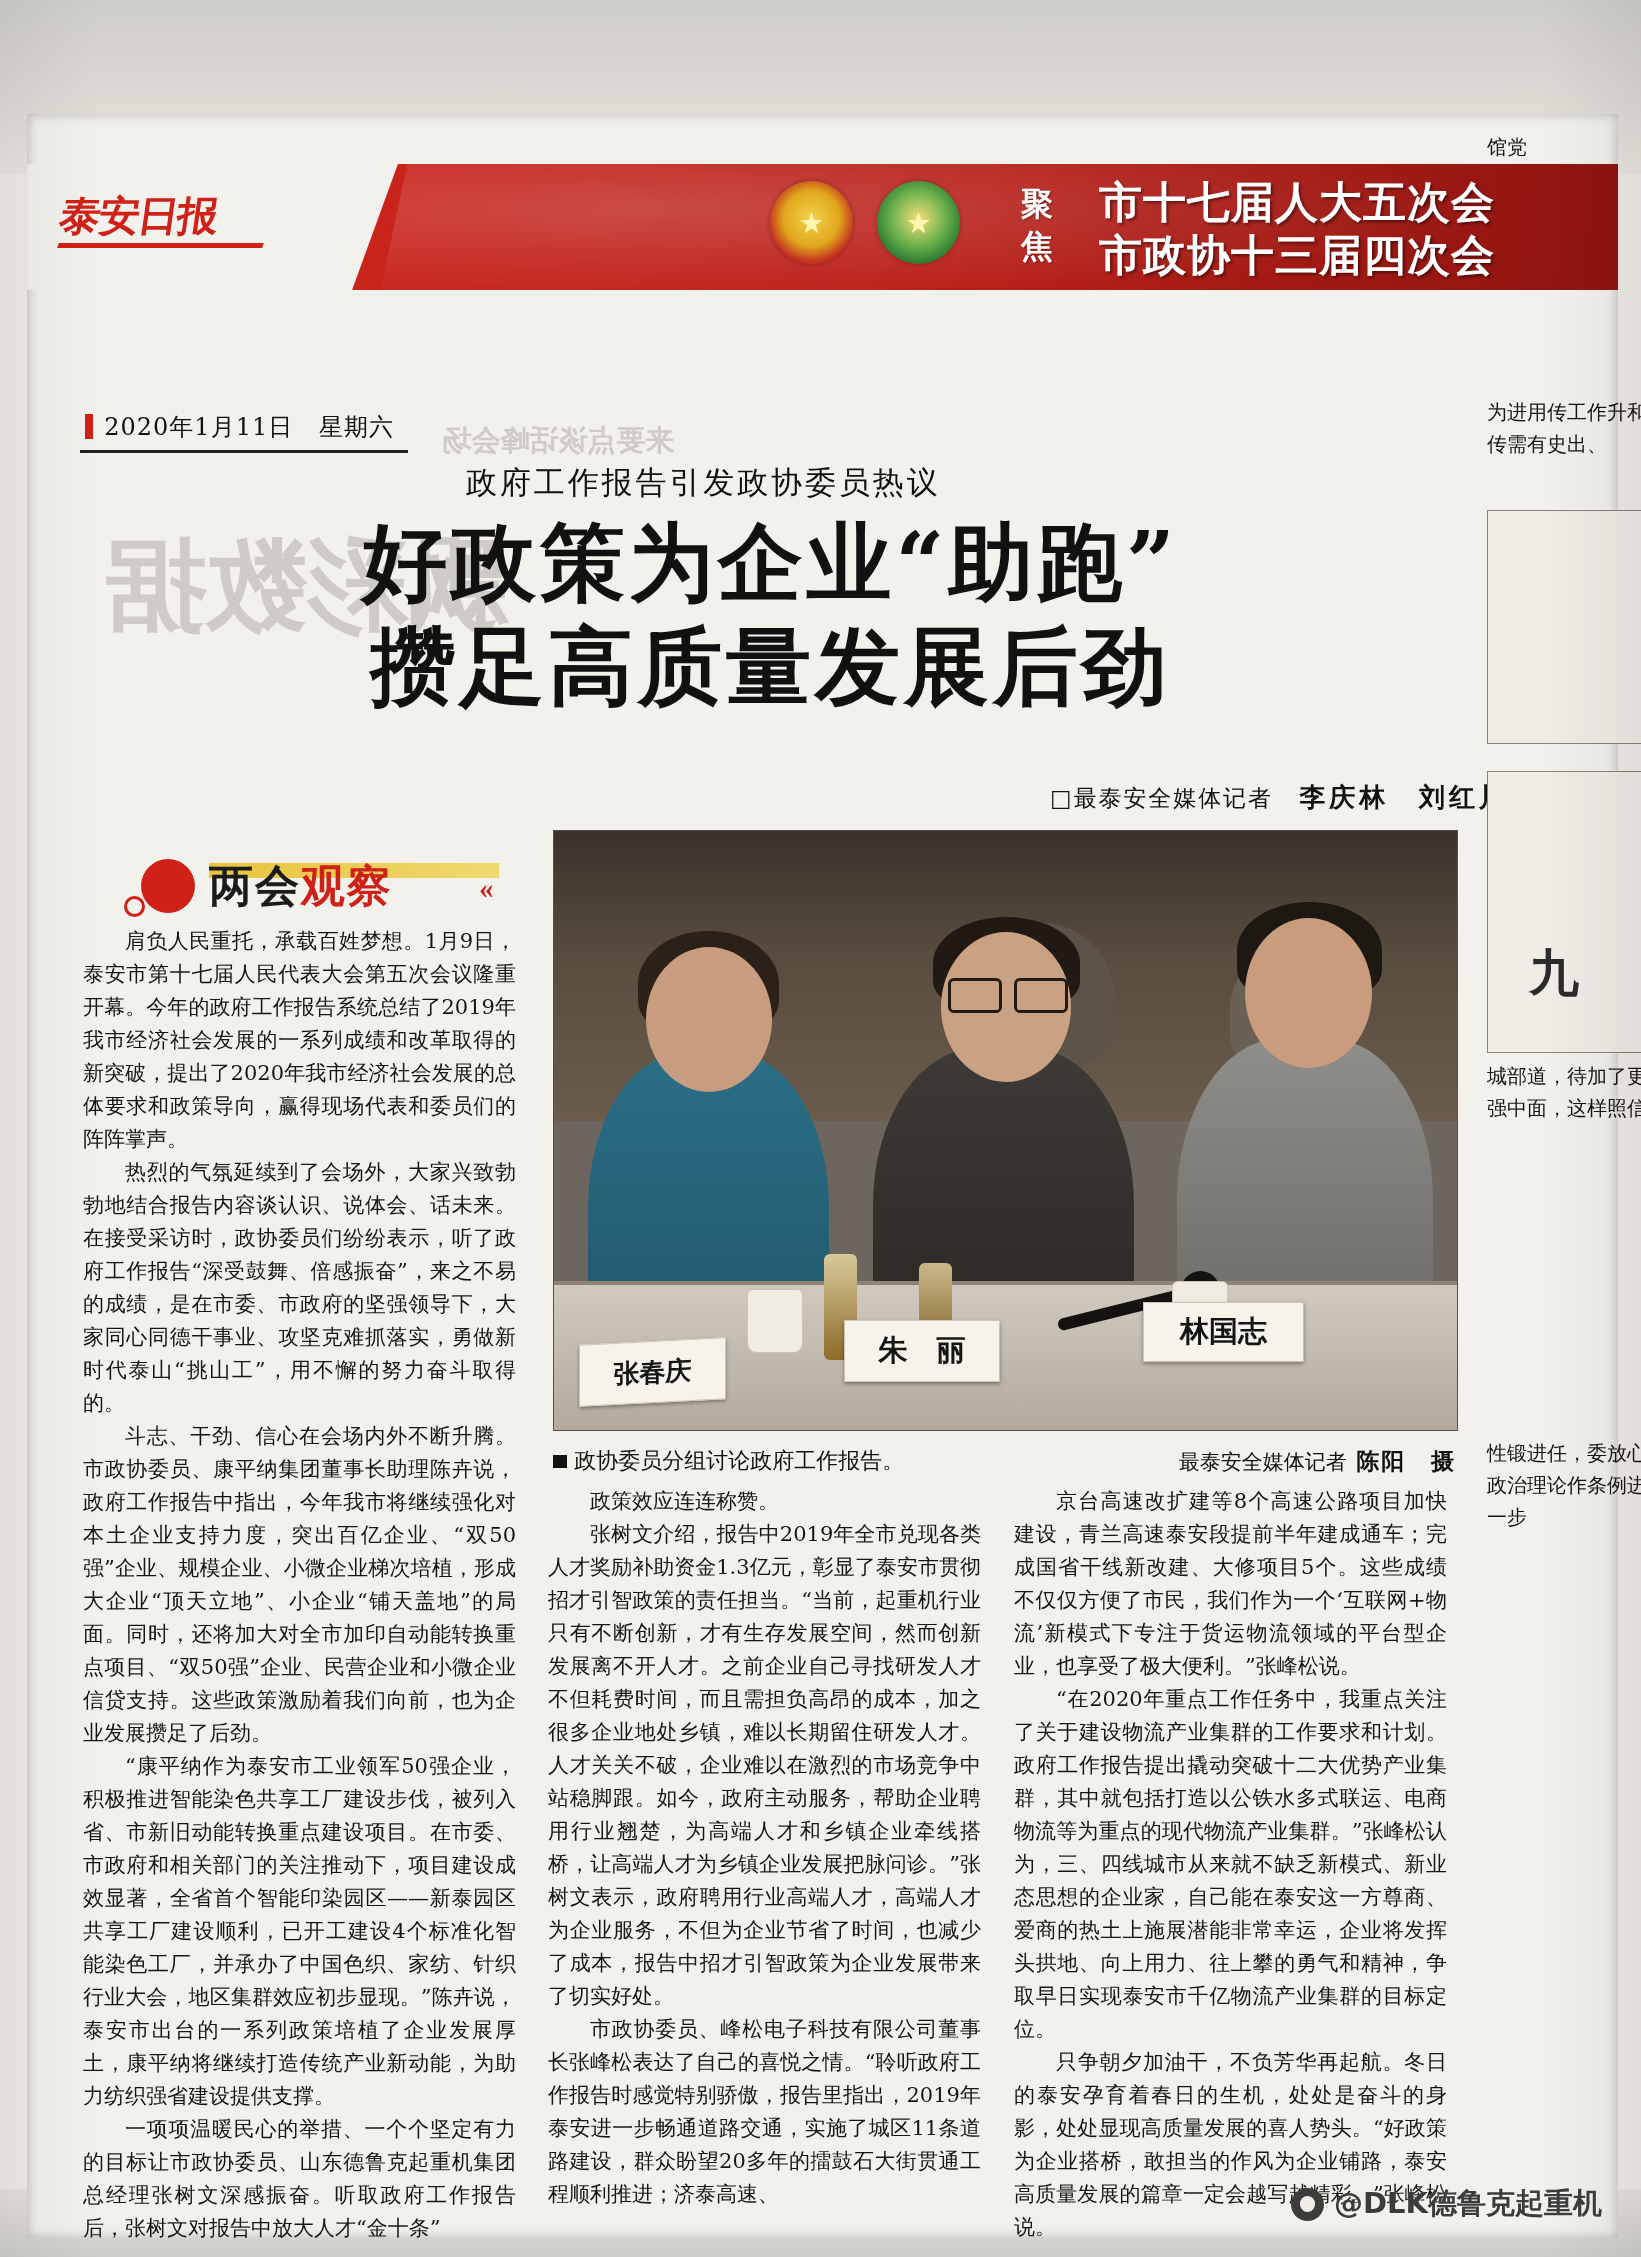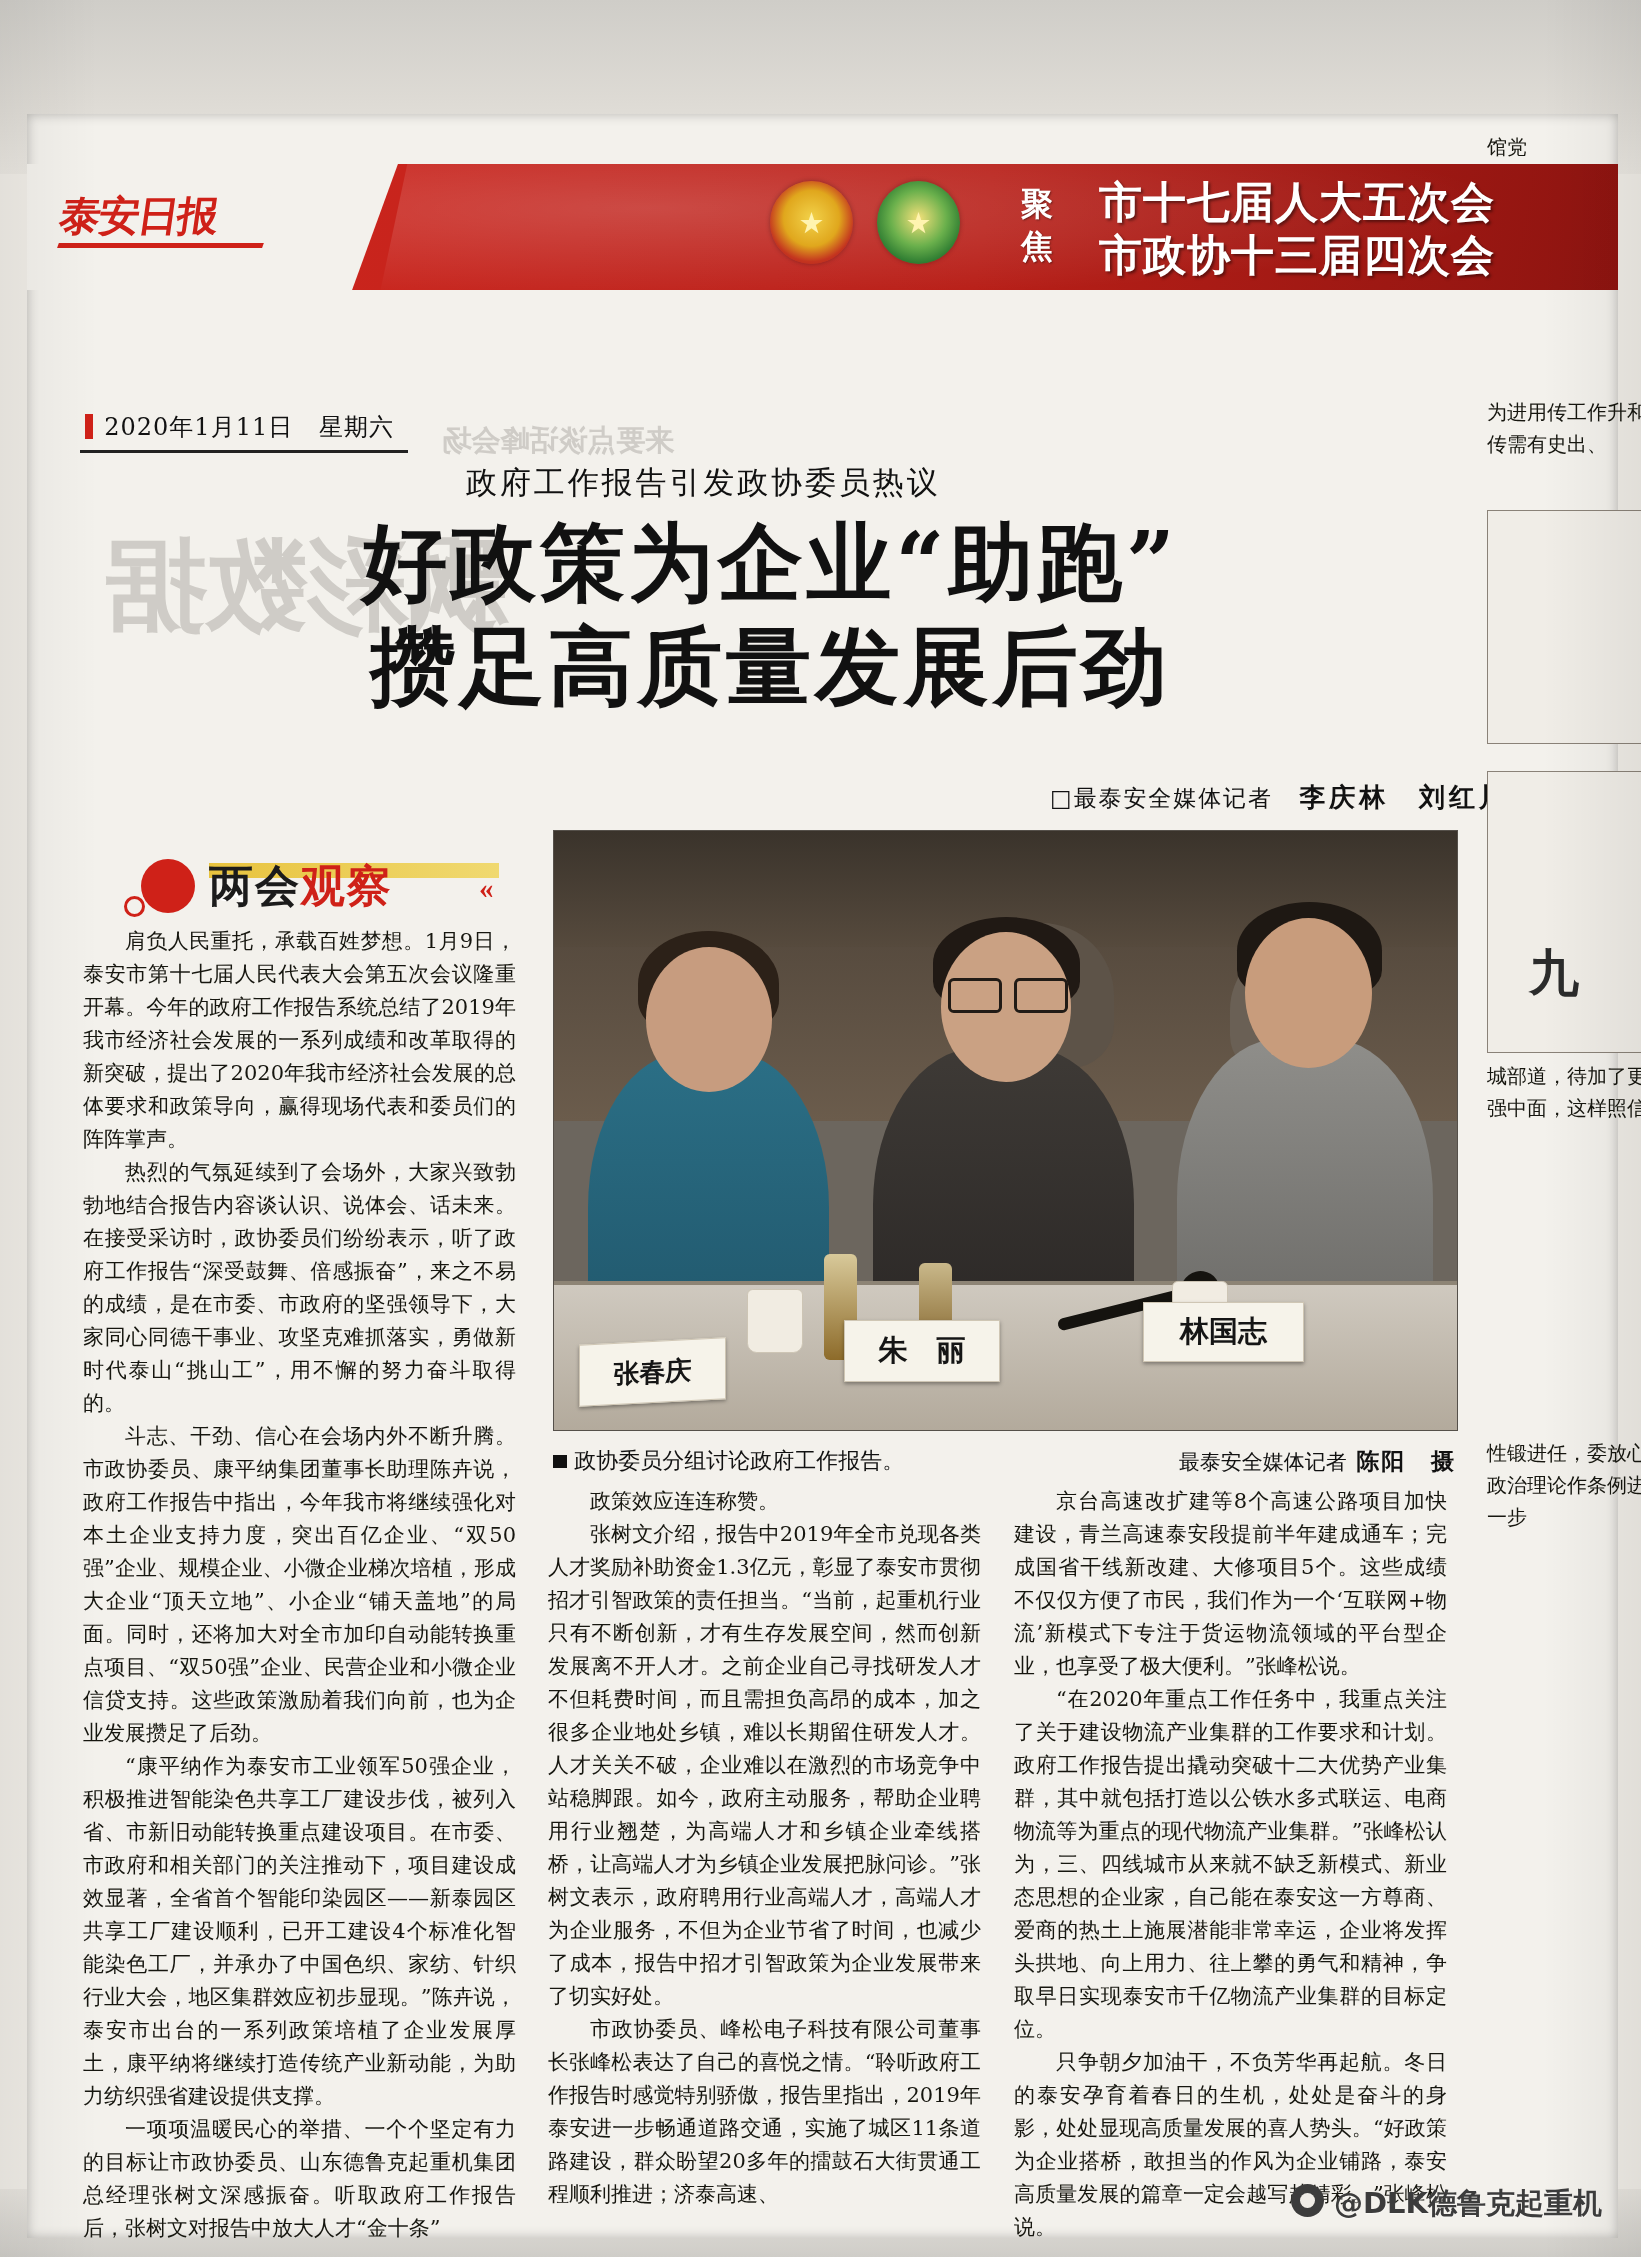--- a/index.html
+++ b/index.html
@@ -256,21 +256,21 @@
   .rc-t4{top:946px;}
   .rc-t5{top:1323px;}
   .rc-big{
     position:absolute;left:1502px;top:826px;
     font-family:"DejaVu Serif", serif;font-size:50px;color:#2b2b2b;font-weight:700;
   }
 
   
   .watermark{
     position:absolute;right:39px;bottom:33px;
-    display:flex;gap:9.7px;
+    display:flex;align-items:center;gap:9.7px;
     color:#3c3c3c;font-family:"DejaVu Sans", sans-serif;
     font-size:29px;font-weight:700;
     text-shadow:0 1px 1.9px rgba(255,255,255,.6);
   }
   .wm-eye{
     width:33px;height:33px;border-radius:50%;
     background:#3c3c3c;position:relative;
   }
   .wm-eye:after{
     content:"";position:absolute;left:8.7px;top:8.7px;width:15.4px;height:15.4px;border-radius:50%;

